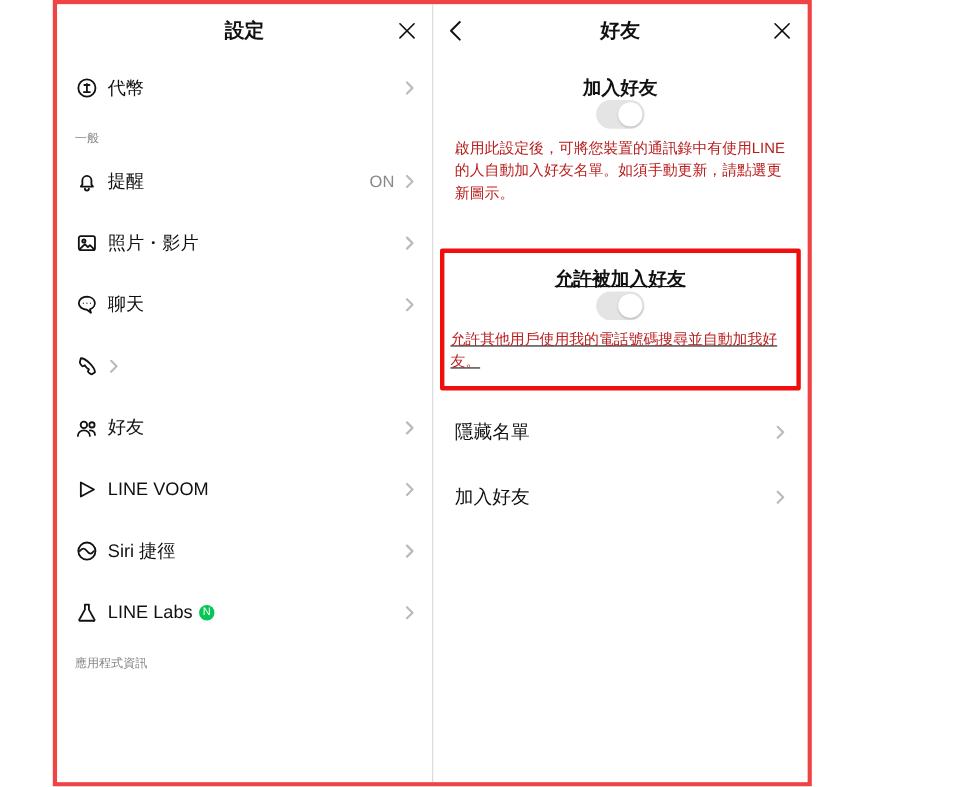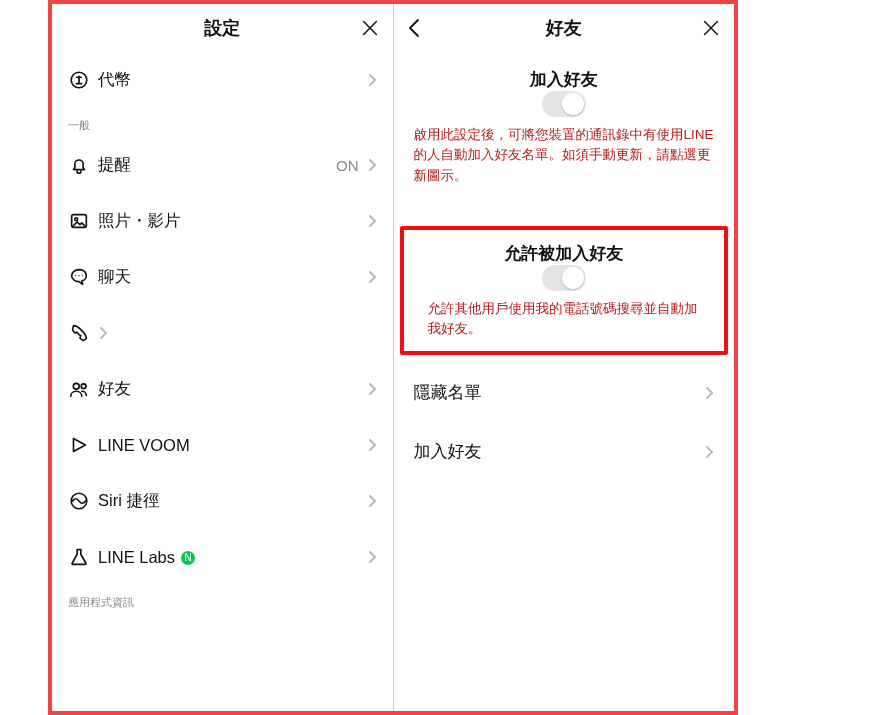--- a/index.html
+++ b/index.html
@@ -214,21 +214,21 @@
         <div class="setting-head">
           <span class="setting-title">加入好友</span>
           <span class="toggle">
               <span class="toggle-knob"></span>
             </span>
         </div>
         <div class="setting-desc">啟用此設定後，可將您裝置的通訊錄中有使用LINE的人自動加入好友名單。如須手動更新，請點選更新圖示。</div>
       </div>
 
       <div class="highlight">
-        <div class="setting-block" style="padding:12px 24px;">
+        <div class="setting-block" style="padding:12px 6px;text-decoration:underline;">
           <div class="setting-head">
             <span class="setting-title">允許被加入好友</span>
             <span class="toggle">
                 <span class="toggle-knob"></span>
               </span>
           </div>
           <div class="setting-desc">允許其他用戶使用我的電話號碼搜尋並自動加我好友。</div>
         </div>
       </div>
 

